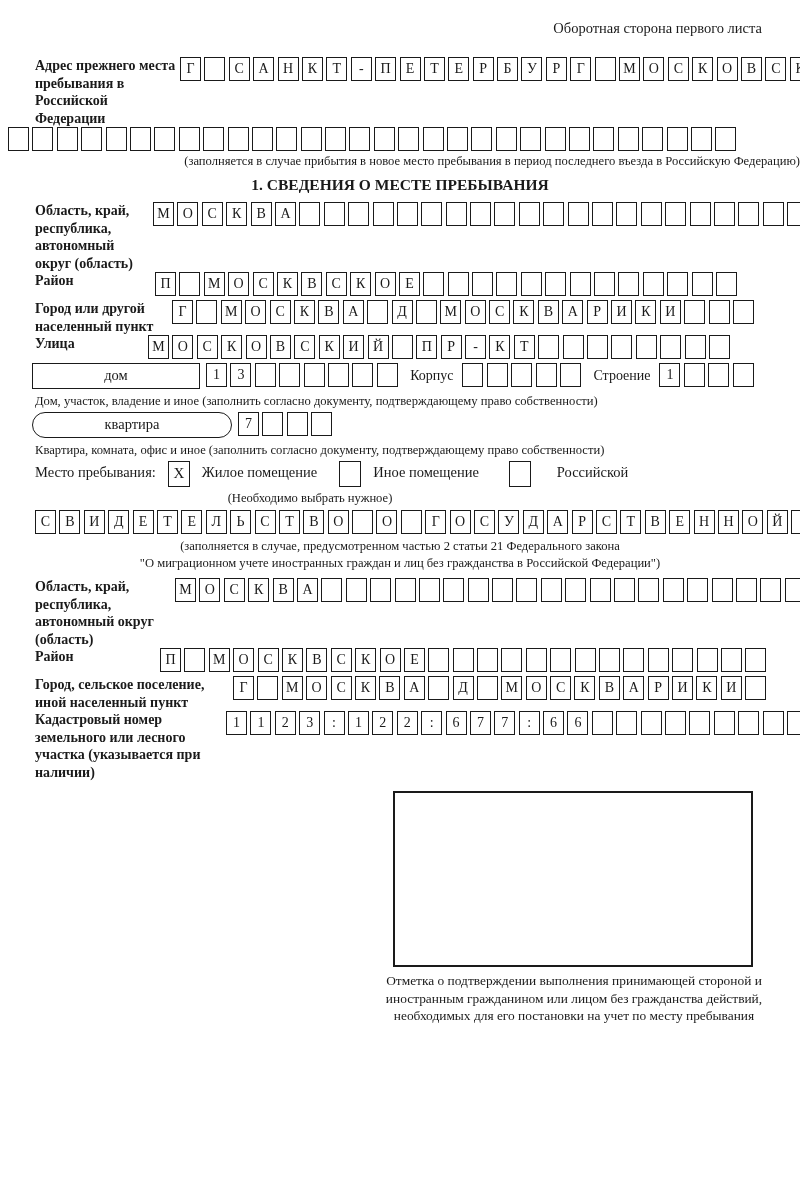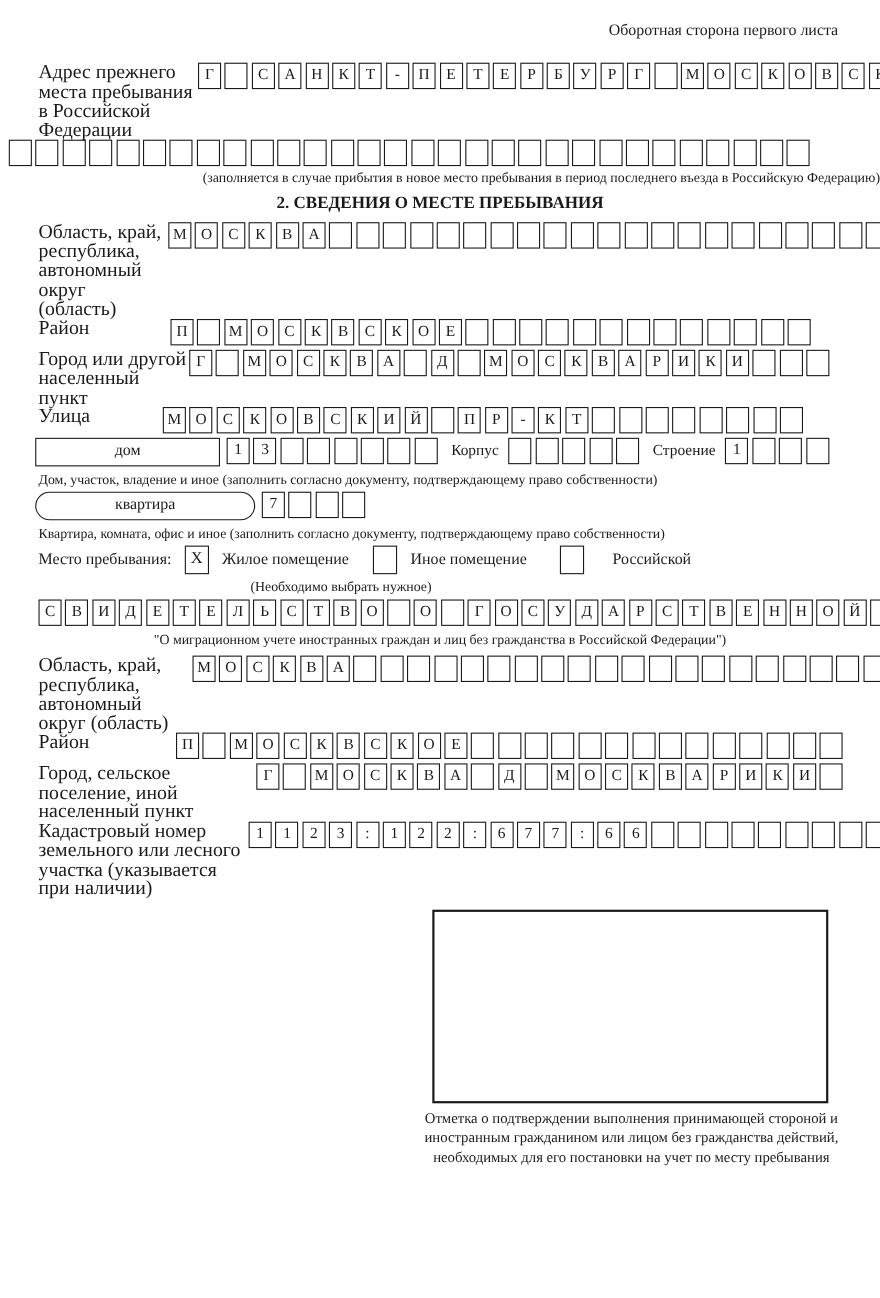--- a/index.html
+++ b/index.html
@@ -6,21 +6,21 @@
   .page {
     position:relative; width:800px; height:1180px; background:#ffffff;
     color:#1a1a1a; font-family:"Liberation Serif","DejaVu Serif",serif;
     overflow:hidden;
   }
   .header-note {
     padding:20px 38px 0 0; text-align:right; font-size:14.5px; margin-bottom:20px;
   }
   .block { margin-left:35px; }
   .frow { display:flex; align-items:flex-start; margin-left:35px; }
-  .flabel { font-size:18px; line-height:17.5px; flex:0 0 auto; }
+  .flabel { font-size:14px; line-height:17.5px; flex:0 0 auto;font-weight:bold; }
   .w145 { width:145px; }
   .w118 { width:118px; }
   .w120 { width:120px; }
   .w137 { width:137px; }
   .w113 { width:113px; }
   .w140 { width:140px; }
   .w125 { width:125px; }
   .w198 { width:198px; }
   .w191 { width:191px; }
   .w212 { width:212px; }
@@ -68,21 +68,21 @@
     <div class="flabel w145">Адрес прежнего места пребывания в Российской Федерации</div>
     <div class="gridcol">
       <div class="cellrow"><span class="cell">Г</span><span class="cell"></span><span class="cell">С</span><span class="cell">А</span><span class="cell">Н</span><span class="cell">К</span><span class="cell">Т</span><span class="cell">-</span><span class="cell">П</span><span class="cell">Е</span><span class="cell">Т</span><span class="cell">Е</span><span class="cell">Р</span><span class="cell">Б</span><span class="cell">У</span><span class="cell">Р</span><span class="cell">Г</span><span class="cell"></span><span class="cell">М</span><span class="cell">О</span><span class="cell">С</span><span class="cell">К</span><span class="cell">О</span><span class="cell">В</span></div>
       <div class="cellrow"><span class="cell">С</span><span class="cell">К</span><span class="cell">И</span><span class="cell">Й</span><span class="cell"></span><span class="cell">П</span><span class="cell">Р</span><span class="cell">-</span><span class="cell">К</span><span class="cell">Т</span><span class="cell"></span><span class="cell">С</span><span class="cell">Т</span><span class="cell">Р</span><span class="cell"></span><span class="cell">1</span><span class="cell">3</span><span class="cell"></span><span class="cell">К</span><span class="cell">В</span><span class="cell"></span><span class="cell">7</span><span class="cell"></span><span class="cell"></span></div>
       <div class="cellrow"><span class="cell"></span><span class="cell"></span><span class="cell"></span><span class="cell"></span><span class="cell"></span><span class="cell"></span><span class="cell"></span><span class="cell"></span><span class="cell"></span><span class="cell"></span><span class="cell"></span><span class="cell"></span><span class="cell"></span><span class="cell"></span><span class="cell"></span><span class="cell"></span><span class="cell"></span><span class="cell"></span><span class="cell"></span><span class="cell"></span><span class="cell"></span><span class="cell"></span><span class="cell"></span><span class="cell"></span></div>
     </div>
   </div>
   <div class="cellrow fullrow"><span class="cell"></span><span class="cell"></span><span class="cell"></span><span class="cell"></span><span class="cell"></span><span class="cell"></span><span class="cell"></span><span class="cell"></span><span class="cell"></span><span class="cell"></span><span class="cell"></span><span class="cell"></span><span class="cell"></span><span class="cell"></span><span class="cell"></span><span class="cell"></span><span class="cell"></span><span class="cell"></span><span class="cell"></span><span class="cell"></span><span class="cell"></span><span class="cell"></span><span class="cell"></span><span class="cell"></span><span class="cell"></span><span class="cell"></span><span class="cell"></span><span class="cell"></span><span class="cell"></span><span class="cell"></span></div>
   <div class="caption center mb6">(заполняется в случае прибытия в новое место пребывания в период последнего въезда в Российскую Федерацию)</div>
 
-  <div class="sec-title">2. СВЕДЕНИЯ О МЕСТЕ ПРЕБЫВАНИЯ</div>
+  <div class="sec-title">1. СВЕДЕНИЯ О МЕСТЕ ПРЕБЫВАНИЯ</div>
 
   <div class="frow">
     <div class="flabel w118">Область, край, республика, автономный округ (область)</div>
     <div class="gridcol">
       <div class="cellrow"><span class="cell">М</span><span class="cell">О</span><span class="cell">С</span><span class="cell">К</span><span class="cell">В</span><span class="cell">А</span><span class="cell"></span><span class="cell"></span><span class="cell"></span><span class="cell"></span><span class="cell"></span><span class="cell"></span><span class="cell"></span><span class="cell"></span><span class="cell"></span><span class="cell"></span><span class="cell"></span><span class="cell"></span><span class="cell"></span><span class="cell"></span><span class="cell"></span><span class="cell"></span><span class="cell"></span><span class="cell"></span></div>
       <div class="cellrow"><span class="cell"></span><span class="cell"></span><span class="cell"></span><span class="cell"></span><span class="cell"></span><span class="cell"></span><span class="cell"></span><span class="cell"></span><span class="cell"></span><span class="cell"></span><span class="cell"></span><span class="cell"></span><span class="cell"></span><span class="cell"></span><span class="cell"></span><span class="cell"></span><span class="cell"></span><span class="cell"></span><span class="cell"></span><span class="cell"></span><span class="cell"></span><span class="cell"></span><span class="cell"></span><span class="cell"></span></div>
     </div>
   </div>
 
   <div class="frow">
@@ -116,20 +116,21 @@
   <div class="mesto-note">(Необходимо выбрать нужное)</div>
 
   <div class="frow">
     <div class="gridcol">
       <div class="cellrow"><span class="cell">С</span><span class="cell">В</span><span class="cell">И</span><span class="cell">Д</span><span class="cell">Е</span><span class="cell">Т</span><span class="cell">Е</span><span class="cell">Л</span><span class="cell">Ь</span><span class="cell">С</span><span class="cell">Т</span><span class="cell">В</span><span class="cell">О</span><span class="cell"></span><span class="cell">О</span><span class="cell"></span><span class="cell">Г</span><span class="cell">О</span><span class="cell">С</span><span class="cell">У</span><span class="cell">Д</span></div>
       <div class="cellrow"><span class="cell">А</span><span class="cell">Р</span><span class="cell">С</span><span class="cell">Т</span><span class="cell">В</span><span class="cell">Е</span><span class="cell">Н</span><span class="cell">Н</span><span class="cell">О</span><span class="cell">Й</span><span class="cell"></span><span class="cell">Р</span><span class="cell">Е</span><span class="cell">Г</span><span class="cell">И</span><span class="cell">С</span><span class="cell">Т</span><span class="cell">Р</span><span class="cell">А</span><span class="cell">Ц</span><span class="cell">И</span></div>
       <div class="cellrow"><span class="cell">И</span><span class="cell"></span><span class="cell">П</span><span class="cell">Р</span><span class="cell">А</span><span class="cell">В</span><span class="cell">А</span><span class="cell"></span><span class="cell">№</span><span class="cell">0</span><span class="cell">0</span><span class="cell">-</span><span class="cell">0</span><span class="cell">0</span><span class="cell">-</span><span class="cell">0</span><span class="cell">0</span><span class="cell">/</span><span class="cell">0</span><span class="cell">0</span><span class="cell">0</span></div>
     </div>
   </div>
 
+  <div class="fact-caption">(заполняется в случае, предусмотренном частью 2 статьи 21 Федерального закона</div>
   <div class="fact-caption mb6">"О миграционном учете иностранных граждан и лиц без гражданства в Российской Федерации")</div>
 
   <div class="frow">
     <div class="flabel w140">Область, край, республика, автономный округ (область)</div>
     <div class="gridcol">
       <div class="cellrow"><span class="cell">М</span><span class="cell">О</span><span class="cell">С</span><span class="cell">К</span><span class="cell">В</span><span class="cell">А</span><span class="cell"></span><span class="cell"></span><span class="cell"></span><span class="cell"></span><span class="cell"></span><span class="cell"></span><span class="cell"></span><span class="cell"></span><span class="cell"></span><span class="cell"></span><span class="cell"></span><span class="cell"></span><span class="cell"></span><span class="cell"></span><span class="cell"></span><span class="cell"></span><span class="cell"></span><span class="cell"></span></div>
       <div class="cellrow"><span class="cell"></span><span class="cell"></span><span class="cell"></span><span class="cell"></span><span class="cell"></span><span class="cell"></span><span class="cell"></span><span class="cell"></span><span class="cell"></span><span class="cell"></span><span class="cell"></span><span class="cell"></span><span class="cell"></span><span class="cell"></span><span class="cell"></span><span class="cell"></span><span class="cell"></span><span class="cell"></span><span class="cell"></span><span class="cell"></span><span class="cell"></span><span class="cell"></span><span class="cell"></span><span class="cell"></span></div>
     </div>
   </div>
 

